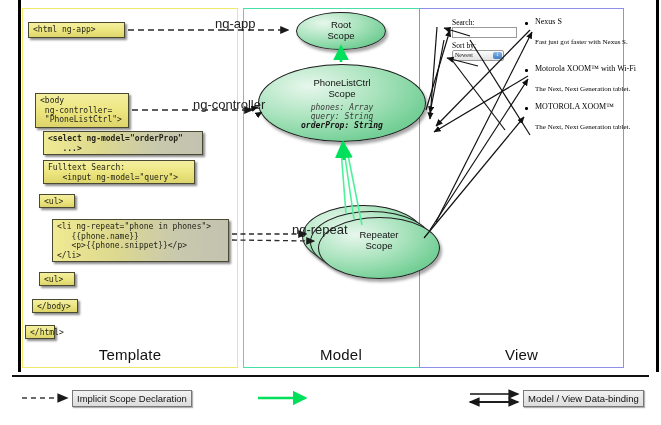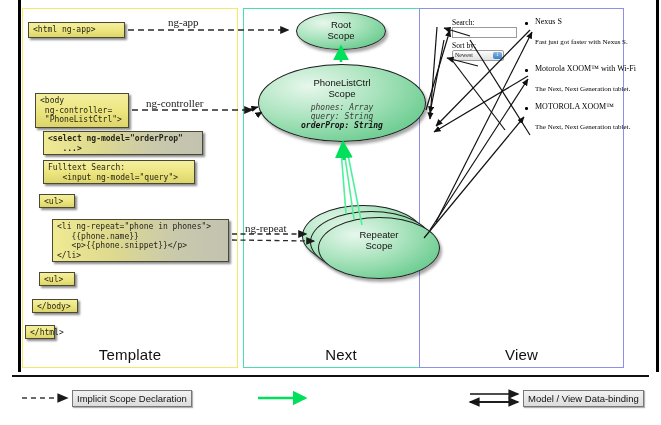--- a/index.html
+++ b/index.html
@@ -48,22 +48,22 @@
             padding:1px 2px;border-radius:2px;}
   .v-select .knob{position:absolute;right:1px;top:1px;bottom:1px;width:9px;border-radius:2px;
                   background:linear-gradient(to bottom,#86b7e8,#3d7fc4);}
   .v-select .knob:after{content:"\2195";position:absolute;left:0;top:-1px;width:100%;
                   text-align:center;color:#fff;font-size:6px;}
   .v-bullet{position:absolute;width:2.5px;height:2.5px;border-radius:50%;background:#000;}
   .v-title{position:absolute;font-family:"Liberation Serif",serif;font-size:8px;color:#000;white-space:nowrap;}
   .v-snip{position:absolute;font-family:"Liberation Serif",serif;font-size:7px;color:#000;white-space:nowrap;}
 
   
-  .conn-label{position:absolute;font-family:Liberation Serif, serif;
-              font-size:11px;color:#222;}
+  .conn-label{position:absolute;font-family:Liberation Sans, sans-serif;
+              font-size:13px;color:#222;margin-left:47px;}
 
   
   .legend-rule{position:absolute;left:12px;width:637px;height:2px;background:#111;}
   .legbox{position:absolute;box-sizing:border-box;border:1px solid #777;
           background:linear-gradient(to bottom,#f2f2f2,#dcdcdc);
           font-size:9.5px;color:#111;padding:2px 4px;white-space:nowrap;
           box-shadow:1px 1px 1px rgba(0,0,0,.3);}
 
   svg.overlay{position:absolute;left:0;top:0;width:661px;height:425px;overflow:visible;}
   .nosel{user-select:none;}
@@ -73,21 +73,21 @@
 
 <div id="root">
 
   <div class="frame-bar" style="left:18px;top:0;height:372px;"></div>
   <div class="frame-bar" style="left:656px;top:0;height:372px;"></div>
 
   <div class="col template">
     <div class="col-label nosel">Template</div>
   </div>
   <div class="col model">
-    <div class="col-label nosel">Next</div>
+    <div class="col-label nosel">Model</div>
   </div>
   <div class="col view">
     <div class="col-label nosel">View</div>
   </div>
 
   <div class="codebox" style="left:28px;  top:22px;  width:97px;  height:16px;">&lt;html ng-app&gt;</div>
   <div class="codebox" style="left:35px;  top:93px;  width:94px;  height:35px;">&lt;body
  ng-controller=
  "PhoneListCtrl"&gt;</div>
   <div class="codebox grad-gray bold" style="left:43px; top:131px; width:160px; height:24px;">&lt;select ng-model="orderProp"

